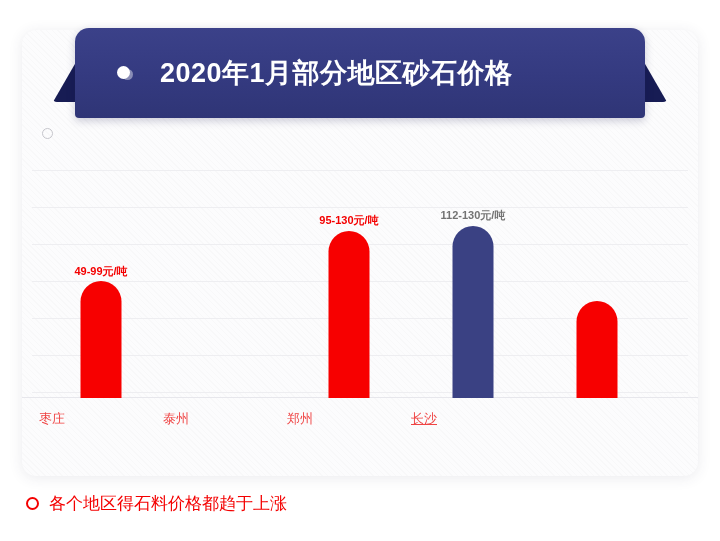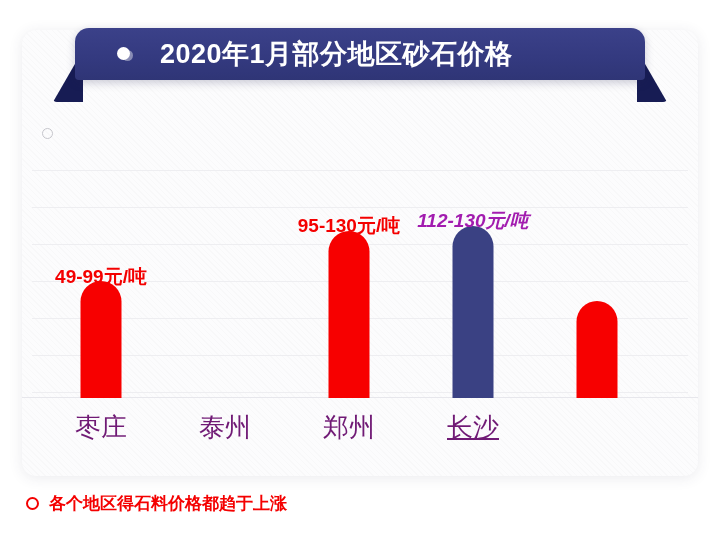--- a/index.html
+++ b/index.html
@@ -30,21 +30,21 @@
     border-radius: 14px;
     box-shadow: 0 2px 14px rgba(60,60,90,0.10);
   }
 
   
   #banner-wrap {
     position: absolute;
     left: 75px;
     top: 28px;
     width: 570px;
-    height: 52px;
+    height: 90px;
   }
   .ribbon-tail {
     position: absolute;
     top: 22px;
     width: 30px;
     height: 52px;
     background: #171c54;
     z-index: 1;
   }
   .ribbon-tail.left  { left: -22px;  border-radius: 0 0 0 4px; clip-path: polygon(0 100%, 100% 0, 100% 100%); }
@@ -153,42 +153,41 @@
     width: 41px;
     border-radius: 21px 21px 0 0;
   }
   .bar.red  { background: #f70000; }
   .bar.navy { background: #3a4183; }
 
   .bar-label {
     position: absolute;
     left: 50%;
     transform: translateX(-50%);
-    font-size: 19px;
+    font-size: 11px;
     font-weight: bold;
     white-space: nowrap;
   }
   .bar-label.red  { color: #f40000; }
-  .bar-label.navy { color: #a21caf; font-style: italic; }
+  .bar-label.navy { color: #737373; }
 
   
   #categories {
     position: absolute;
     left: 22px;
     top: 410px;
     width: 676px;
     height: 34px;
   }
   .cat-label {
     position: absolute;
     top: 0;
     width: 124px;
-    text-align: center;
-    font-size: 26px;
-    color: #701a75;
+    font-size: 13px;
+    color: #ef4444;
     white-space: nowrap;
   }
 
   
   #footer-note {
     position: absolute;
     left: 26px;
     top: 492px;
     display: flex;
     align-items: center;
@@ -196,21 +195,21 @@
   }
   #footer-marker {
     width: 9px; height: 9px;
     border: 2px solid #f40000;
     border-radius: 50%;
     flex: none;
   }
   #footer-text {
     color: #f40000;
     font-size: 17px;
-    font-weight: bold;
+    font-weight: normal;
     white-space: nowrap;
   }
 </style>
 </head>
 <body>
 
 <div id="card"></div>
 
 <div id="banner-wrap">
   <div class="ribbon-tail left"></div>

